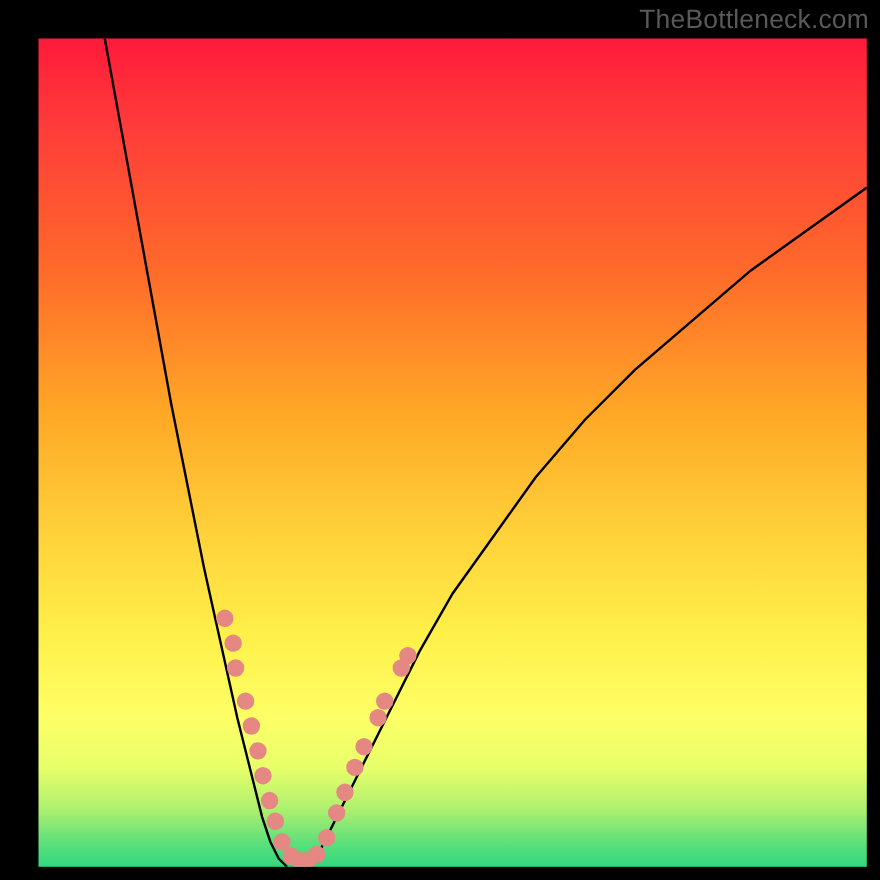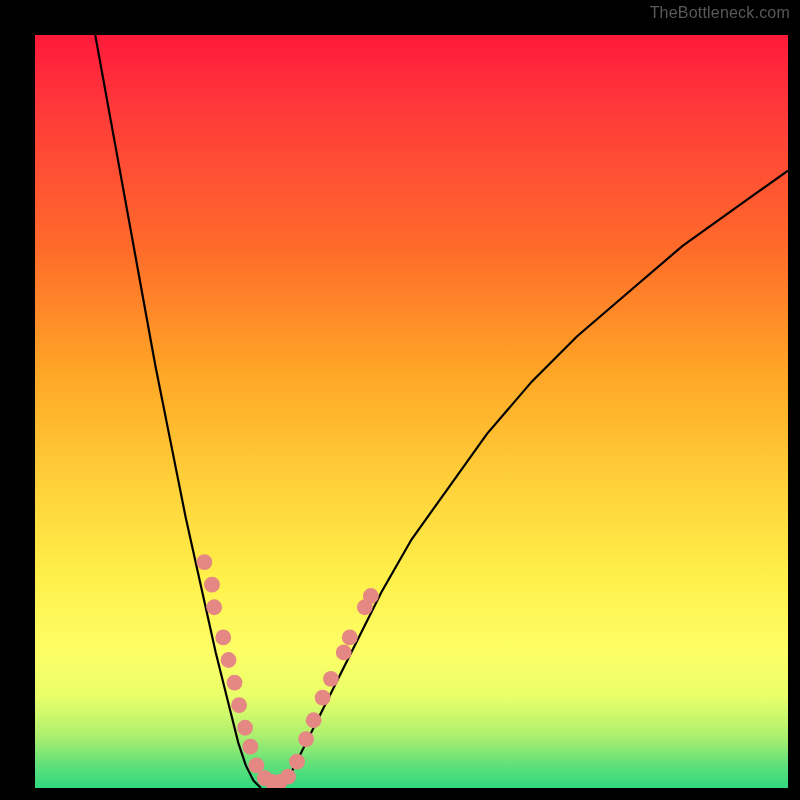--- a/index.html
+++ b/index.html
@@ -44,21 +44,21 @@
     top: 0;
     width: 753px;
     height: 753px;
     display: block;
   }
   .watermark {
     position: absolute;
     top: 4px;
     right: 10px;
     color: #595959;
-    font-size: 16px;
+    font-size: 24px;
     font-weight: 500;
     letter-spacing: 0.2px;
     user-select: none;
   }
 </style>
 </head>
 <body>
 
 <div class="stage">
   <div class="plot-area">

